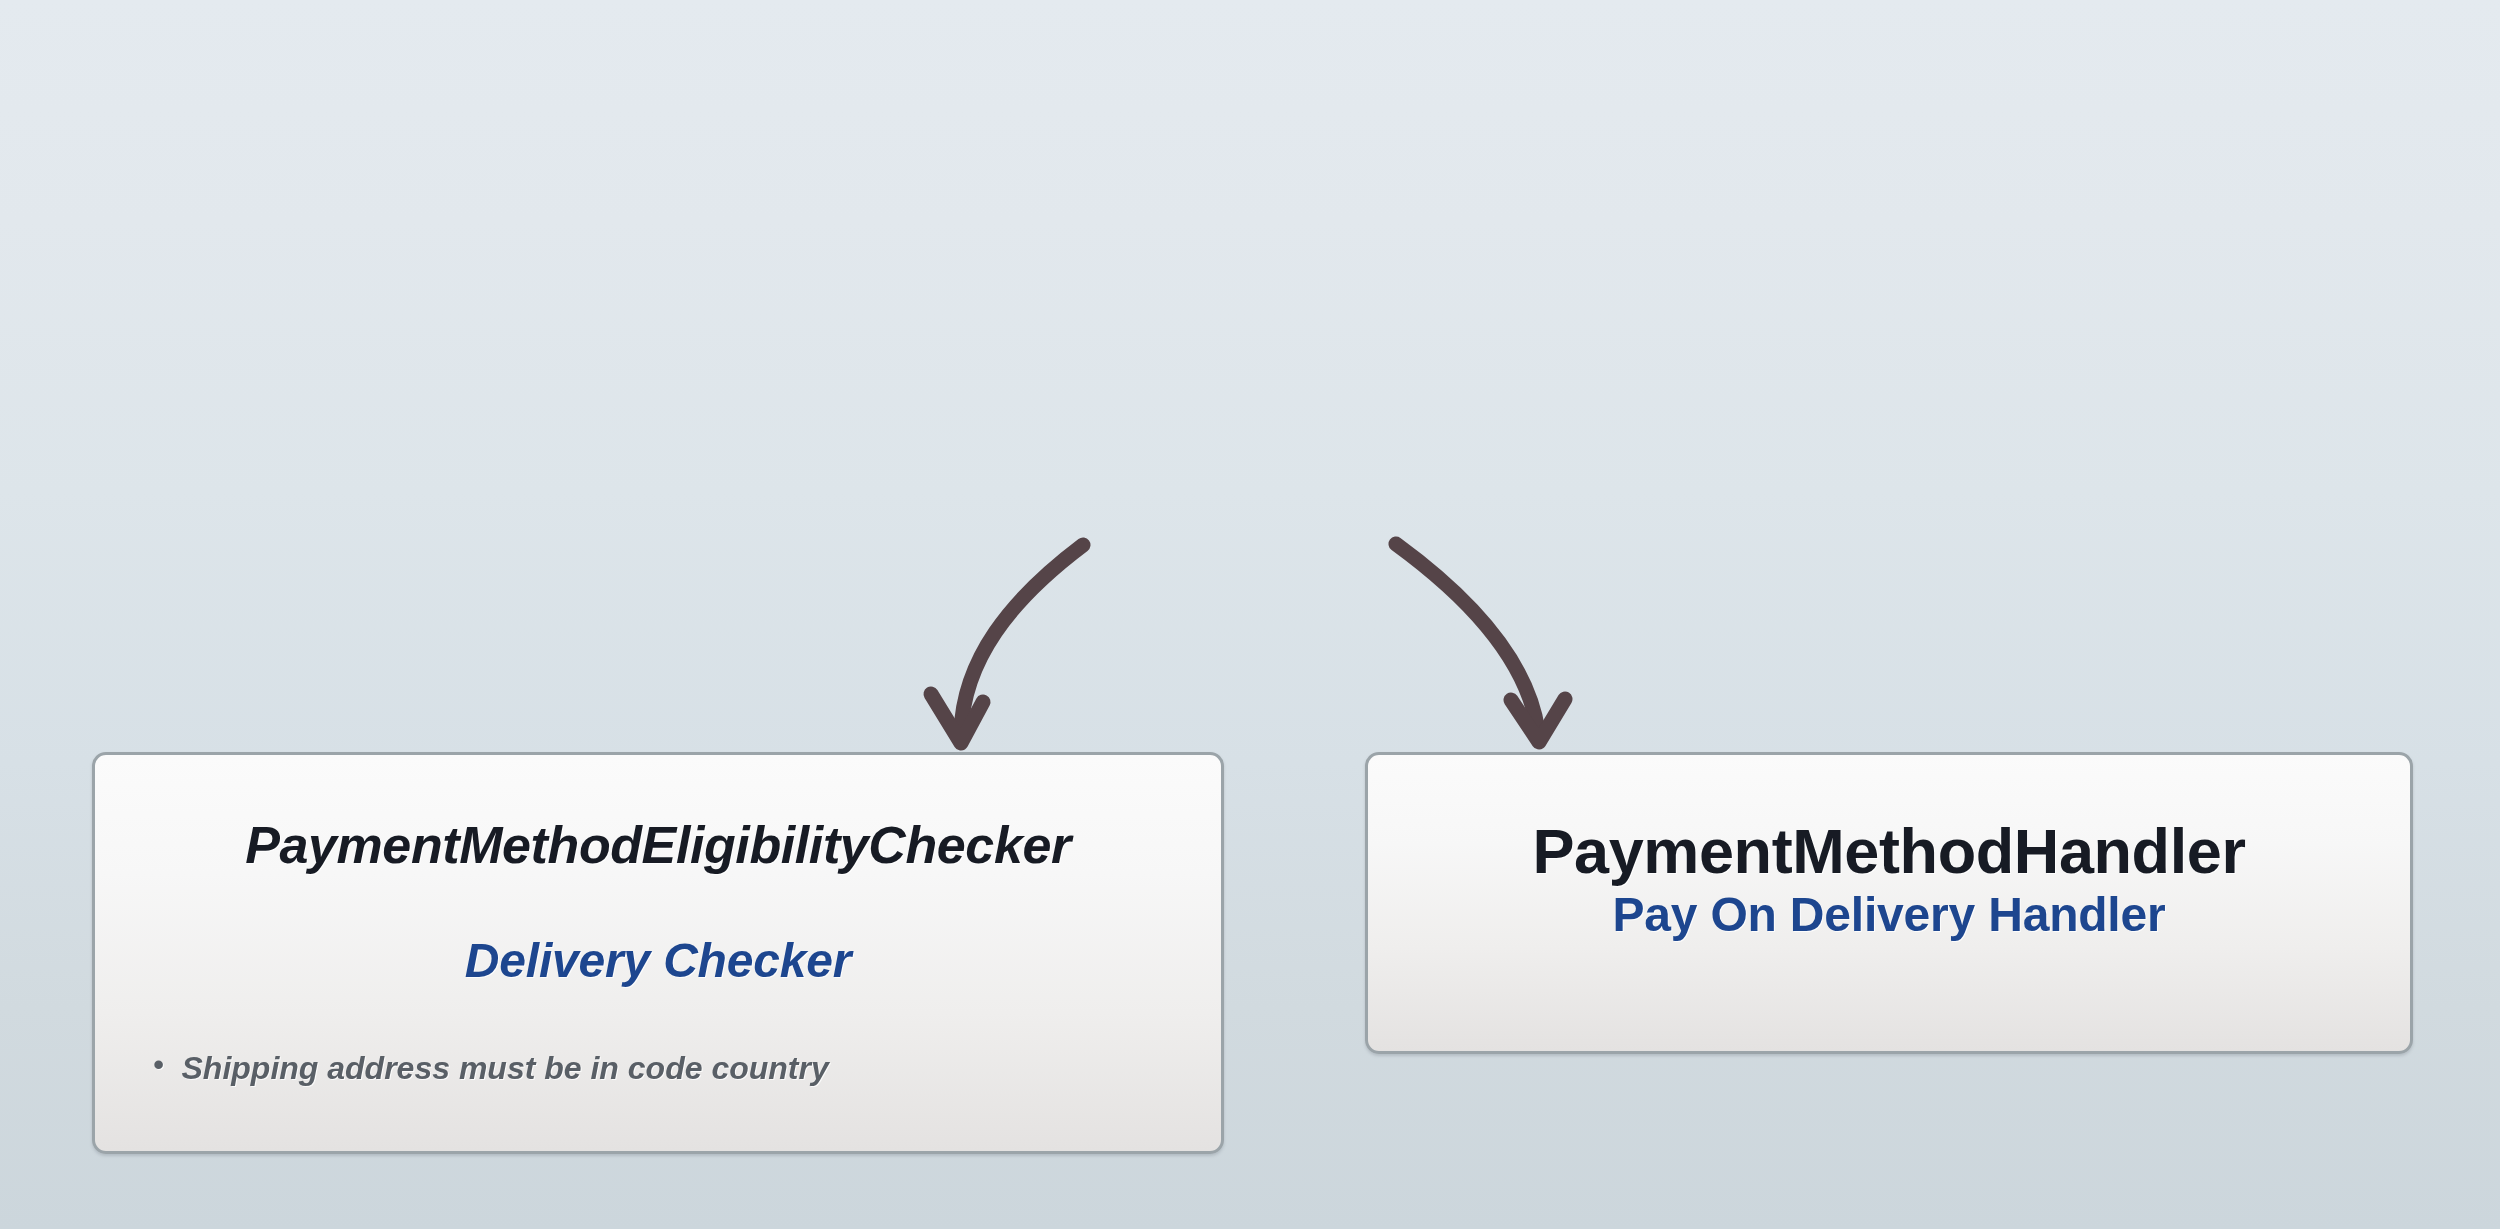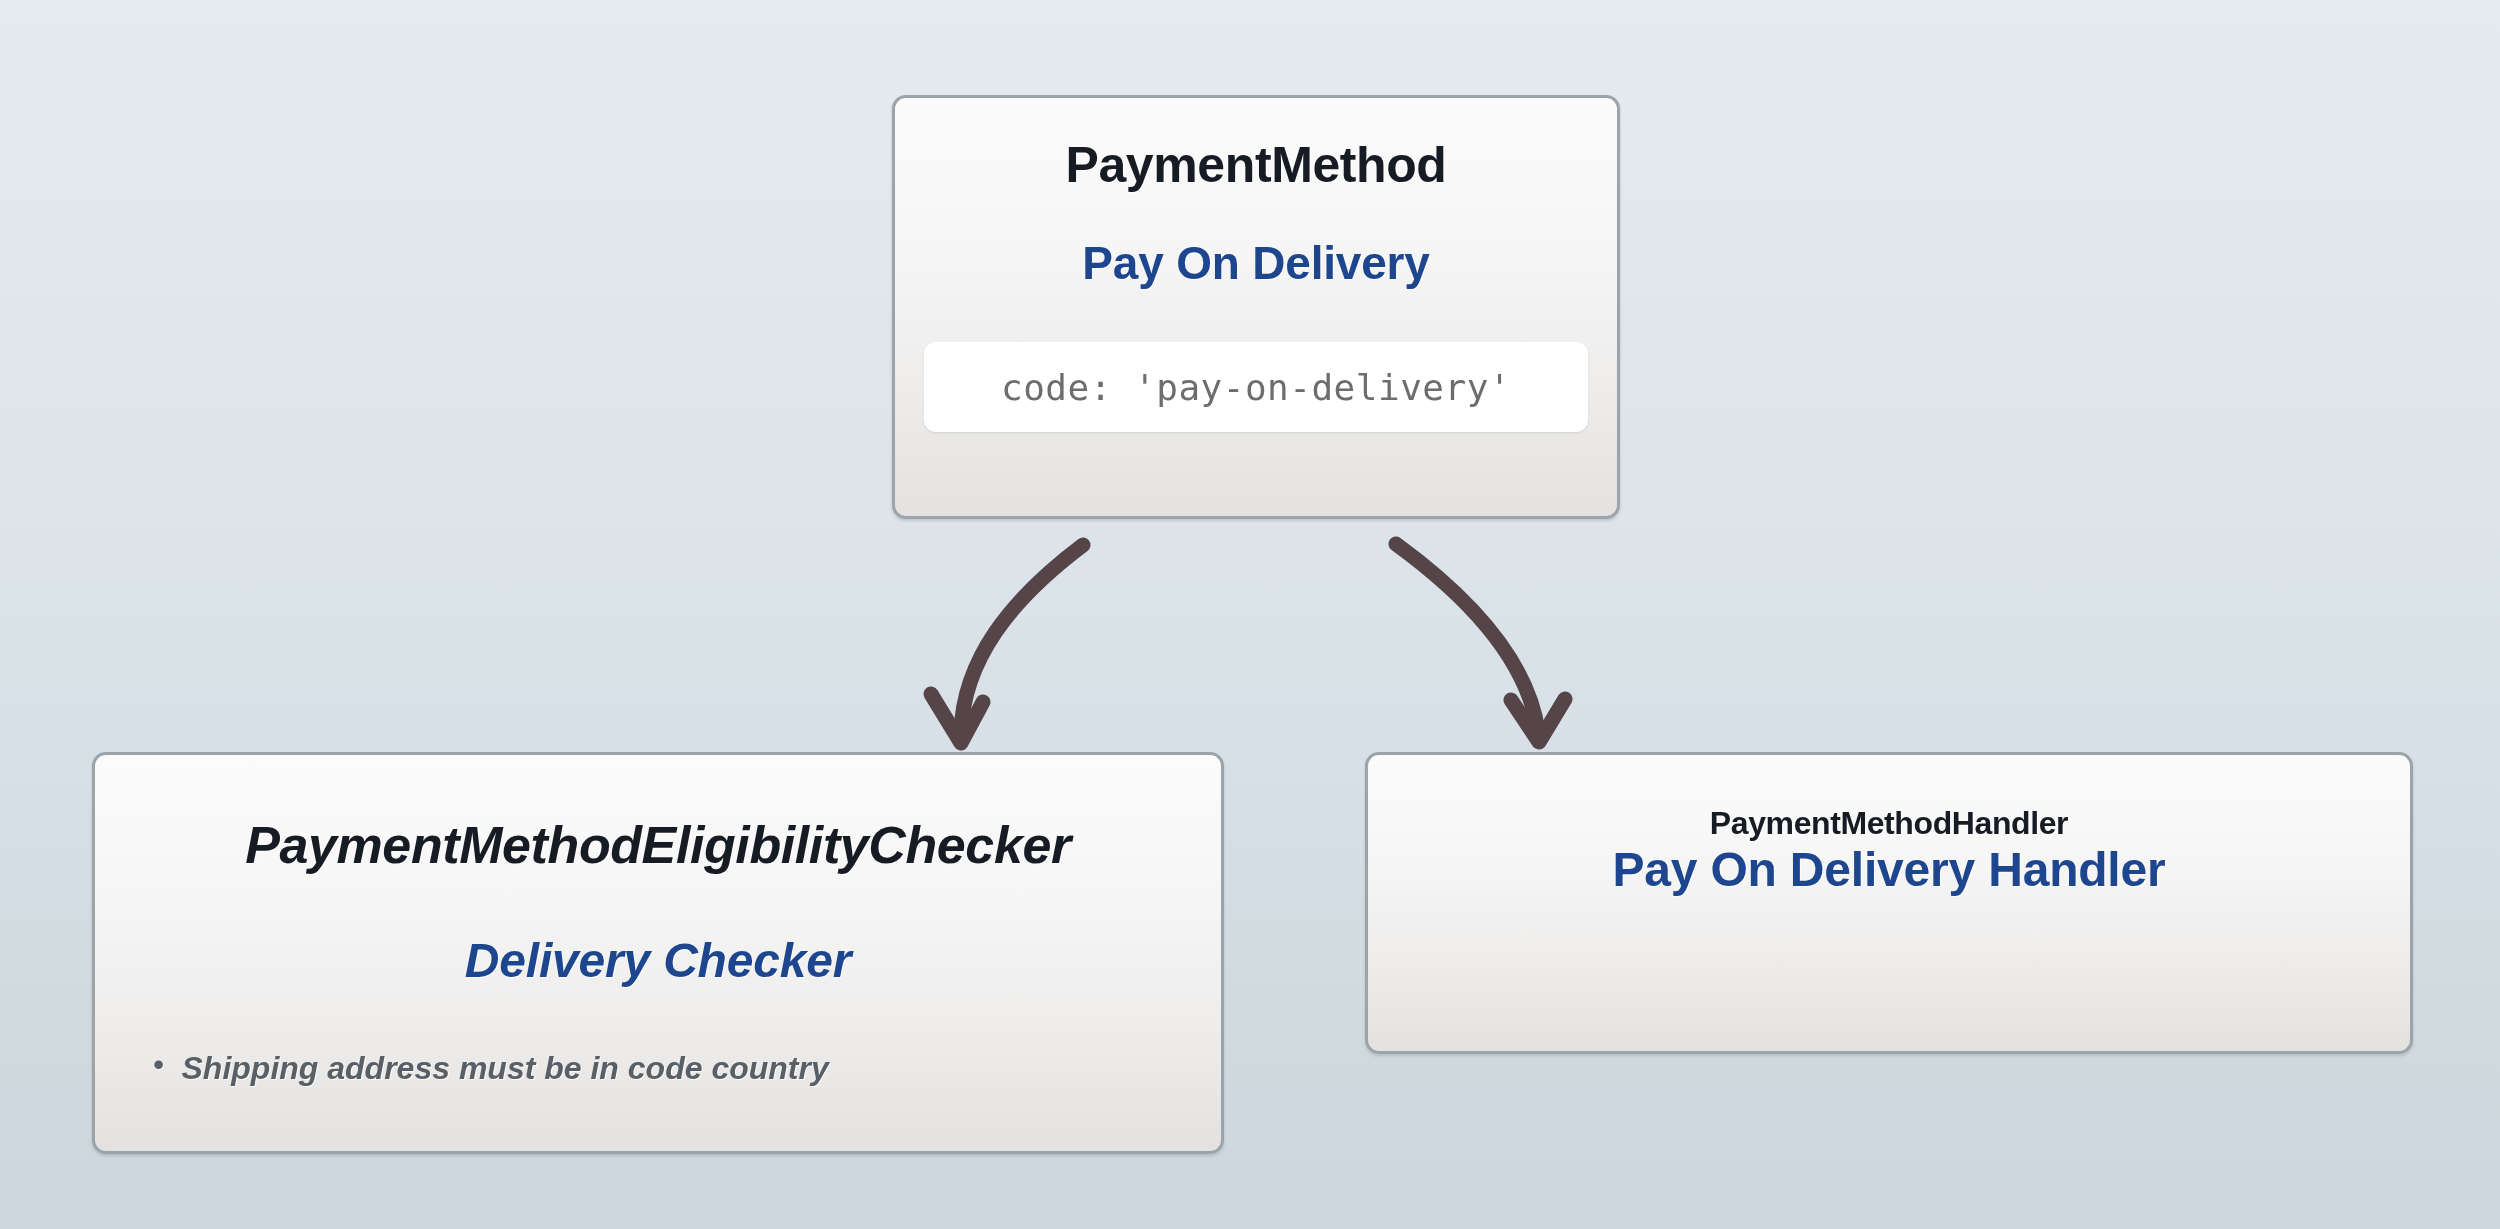--- a/index.html
+++ b/index.html
@@ -126,44 +126,39 @@
   #node-eligibility-checker .rule-item { font-size: 32px; }
   #node-eligibility-checker .rule-bullet { font-size: 30px; margin: 0 18px 0 26px; }
 
   #node-payment-handler {
     left: 1365px;
     top: 752px;
     width: 1048px;
     height: 302px;
     padding-top: 26px;
   }
-  #node-payment-handler .node-title { font-size: 32px; margin-top: 24px; }
+  #node-payment-handler .node-title { font-size: 63px; margin-top: 34px; }
   #node-payment-handler .node-subtitle { font-size: 48px; }
 </style>
 </head>
 <body>
 
 <div id="diagram-canvas">
 
   <svg id="arrows-layer" viewBox="0 0 2500 1229" width="2500" height="1229" xmlns="http://www.w3.org/2000/svg">
     <g fill="none" stroke="#554448" stroke-width="15" stroke-linecap="round" stroke-linejoin="round">
 
       <path d="M 1083 545 C 1010 600 963 660 961 733"></path>
       <path d="M 931 694 L 961 743 L 983 702"></path>
 
       <path d="M 1396 544 C 1470 598 1528 662 1538 731"></path>
       <path d="M 1511 700 L 1539 742 L 1565 699"></path>
     </g>
   </svg>
 
-  <div class="node" id="node-payment-method">
-    <div class="node-title">PaymentMethod</div>
-    <div class="node-subtitle">Pay On Delivery</div>
-    <div class="code-chip">code: 'pay-on-delivery'</div>
-  </div>
 
   <div class="node" id="node-eligibility-checker">
     <div class="node-title">PaymentMethodEligibilityChecker</div>
     <div class="node-subtitle">Delivery Checker</div>
     <ul class="rule-list">
       <li class="rule-item">
         <span class="rule-bullet">•</span>
         <span>Shipping address must be in code country</span>
       </li>
     </ul>

